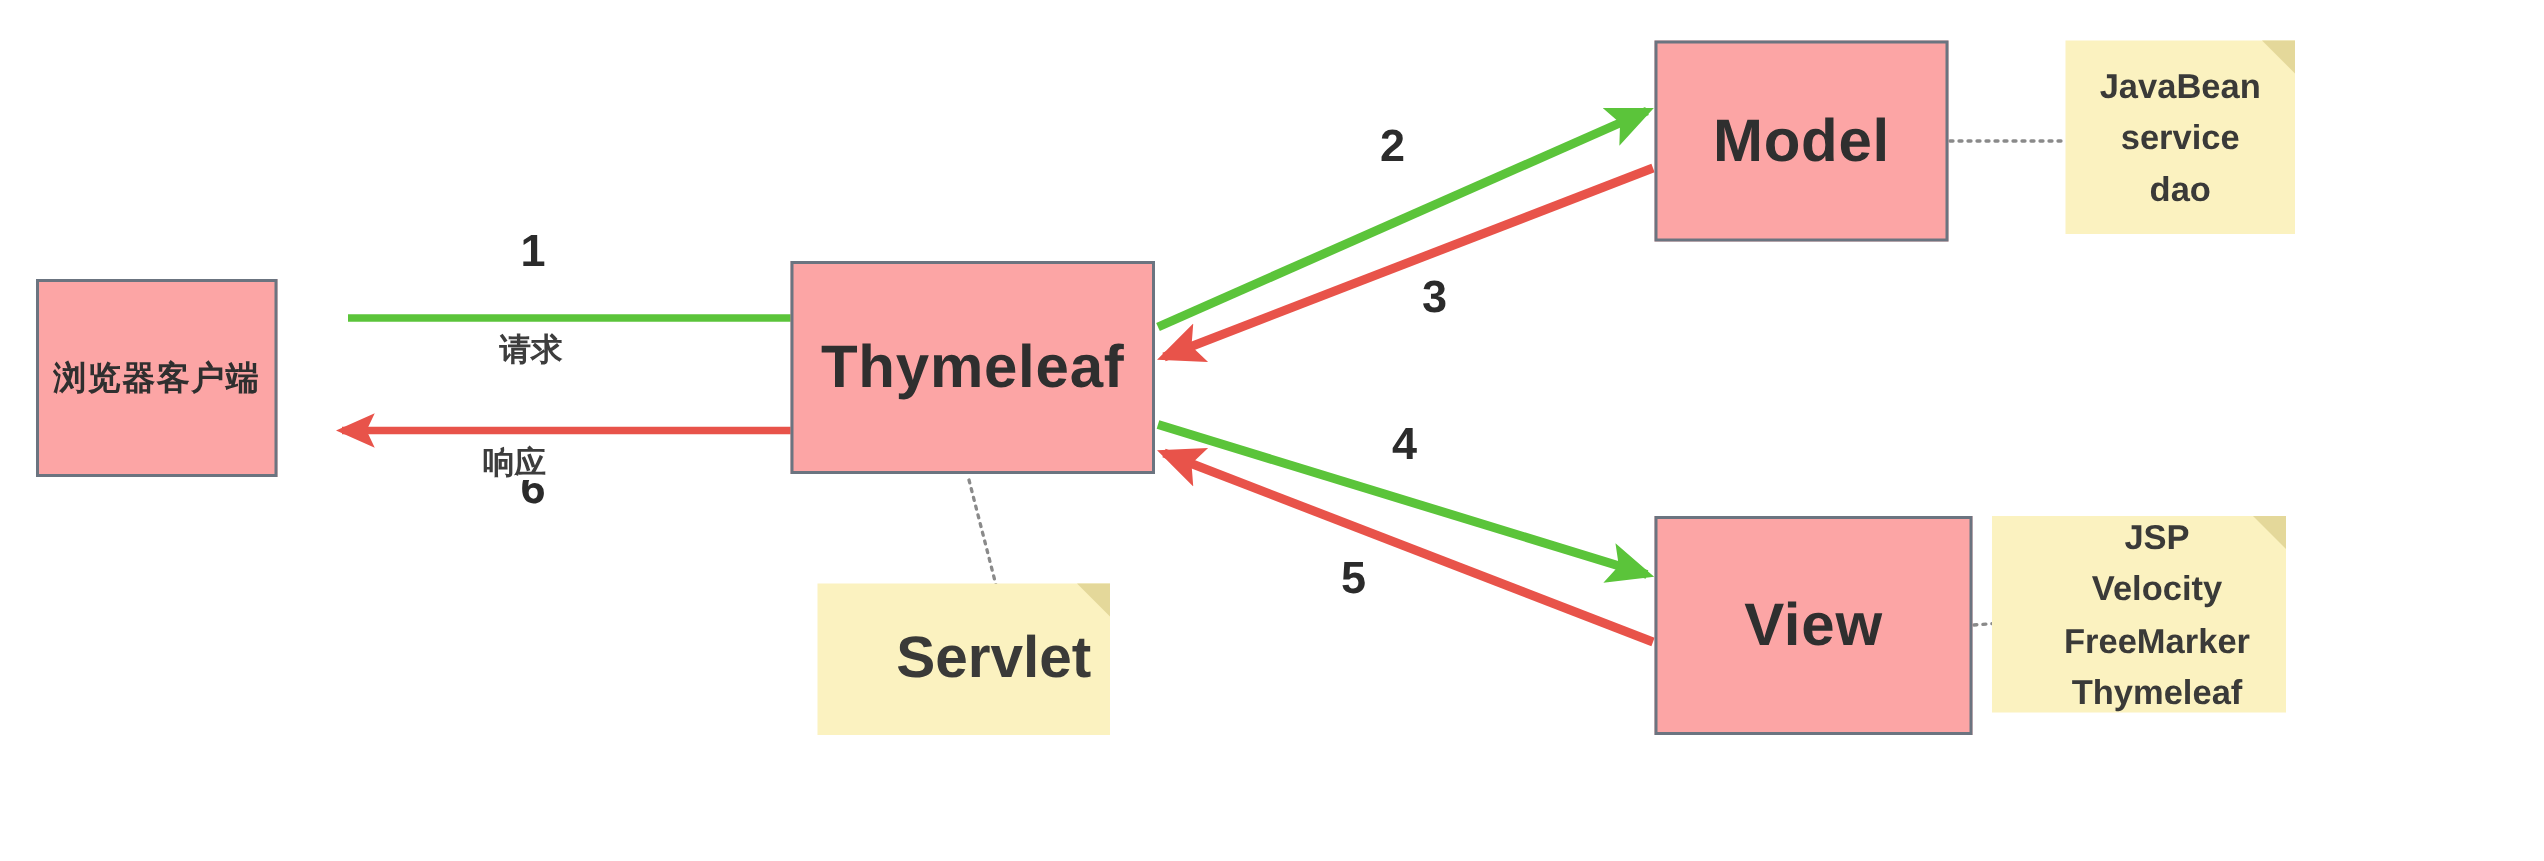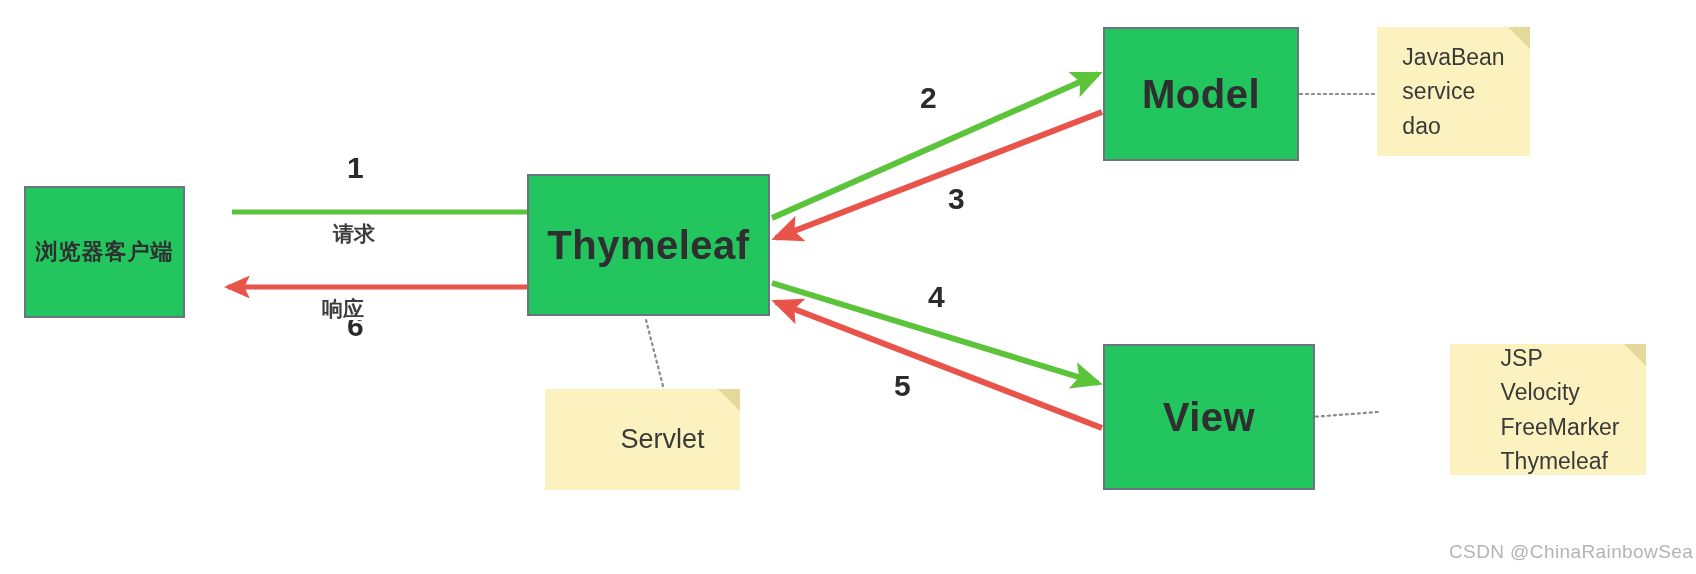--- a/index.html
+++ b/index.html
@@ -21,21 +21,21 @@
     position: absolute;
     left: 0;
     top: 0;
     width: 1696px;
     height: 574px;
     pointer-events: none;
   }
   .node-box {
     position: absolute;
     box-sizing: border-box;
-    background: #22c55e;
+    background: #fca5a5;
     border: 2px solid #6b7480;
     display: flex;
     align-items: center;
     justify-content: center;
     text-align: center;
     color: #2f2f2f;
   }
   .node-title {
     font-size: 40px;
     font-weight: bold;
@@ -49,22 +49,22 @@
     line-height: 1.1;
   }
   .sticky {
     position: absolute;
     box-sizing: border-box;
     background: #fbf2c0;
     color: #3a3a38;
     display: flex;
     align-items: center;
     justify-content: center;
-    text-align: left;
-    font-weight: normal;
+    text-align: center;
+    font-weight: bold;
     line-height: 1.5;
   }
   .sticky .fold {
     position: absolute;
     top: 0;
     right: 0;
     width: 0;
     height: 0;
     border-left: 22px solid transparent;
     border-top: 22px solid #e4d89a;
@@ -142,46 +142,45 @@
   </div>
 
   <div class="node-box" style="left:1103px; top:27px; width:196px; height:134px;">
     <span class="node-title">Model</span>
   </div>
 
   <div class="node-box" style="left:1103px; top:344px; width:212px; height:146px;">
     <span class="node-title">View</span>
   </div>
 
-  <div class="sticky" style="left:545px; top:389px; width:195px; height:101px; font-size:27px;padding-left:40px;">
+  <div class="sticky" style="left:545px; top:389px; width:195px; height:101px; font-size:39px;padding-left:40px;">
     <span class="fold"></span>
     <span class="sticky-text">Servlet</span>
   </div>
 
   <div class="sticky" style="left:1377px; top:27px; width:153px; height:129px; font-size:23px;">
     <span class="fold"></span>
     <span class="sticky-text">JavaBean<br>service<br>dao</span>
   </div>
 
-  <div class="sticky" style="left:1450px; top:344px; width:196px; height:131px; font-size:23px;padding-left:24px;">
+  <div class="sticky" style="left:1328px; top:344px; width:196px; height:131px; font-size:23px;padding-left:24px;">
     <span class="fold"></span>
     <span class="sticky-text">JSP<br>Velocity<br>FreeMarker<br>Thymeleaf</span>
   </div>
 
   <div class="edge-num" style="left:347px; top:153px;">1</div>
 
   <div class="edge-num" style="left:920px; top:83px;">2</div>
 
   <div class="edge-num" style="left:948px; top:184px;">3</div>
 
   <div class="edge-num" style="left:928px; top:282px;">4</div>
 
   <div class="edge-num" style="left:894px; top:371px;">5</div>
 
   <div class="edge-num" style="left:347px; top:311px;">6</div>
 
   <div class="edge-label" style="left:330px; top:201px;">请求</div>
 
   <div class="edge-label" style="left:319px; top:276px;">响应</div>
 
-  <div class="watermark" style="left:1449px; top:541px;">CSDN @ChinaRainbowSea</div>
 
 </div>
 
 </body></html>

